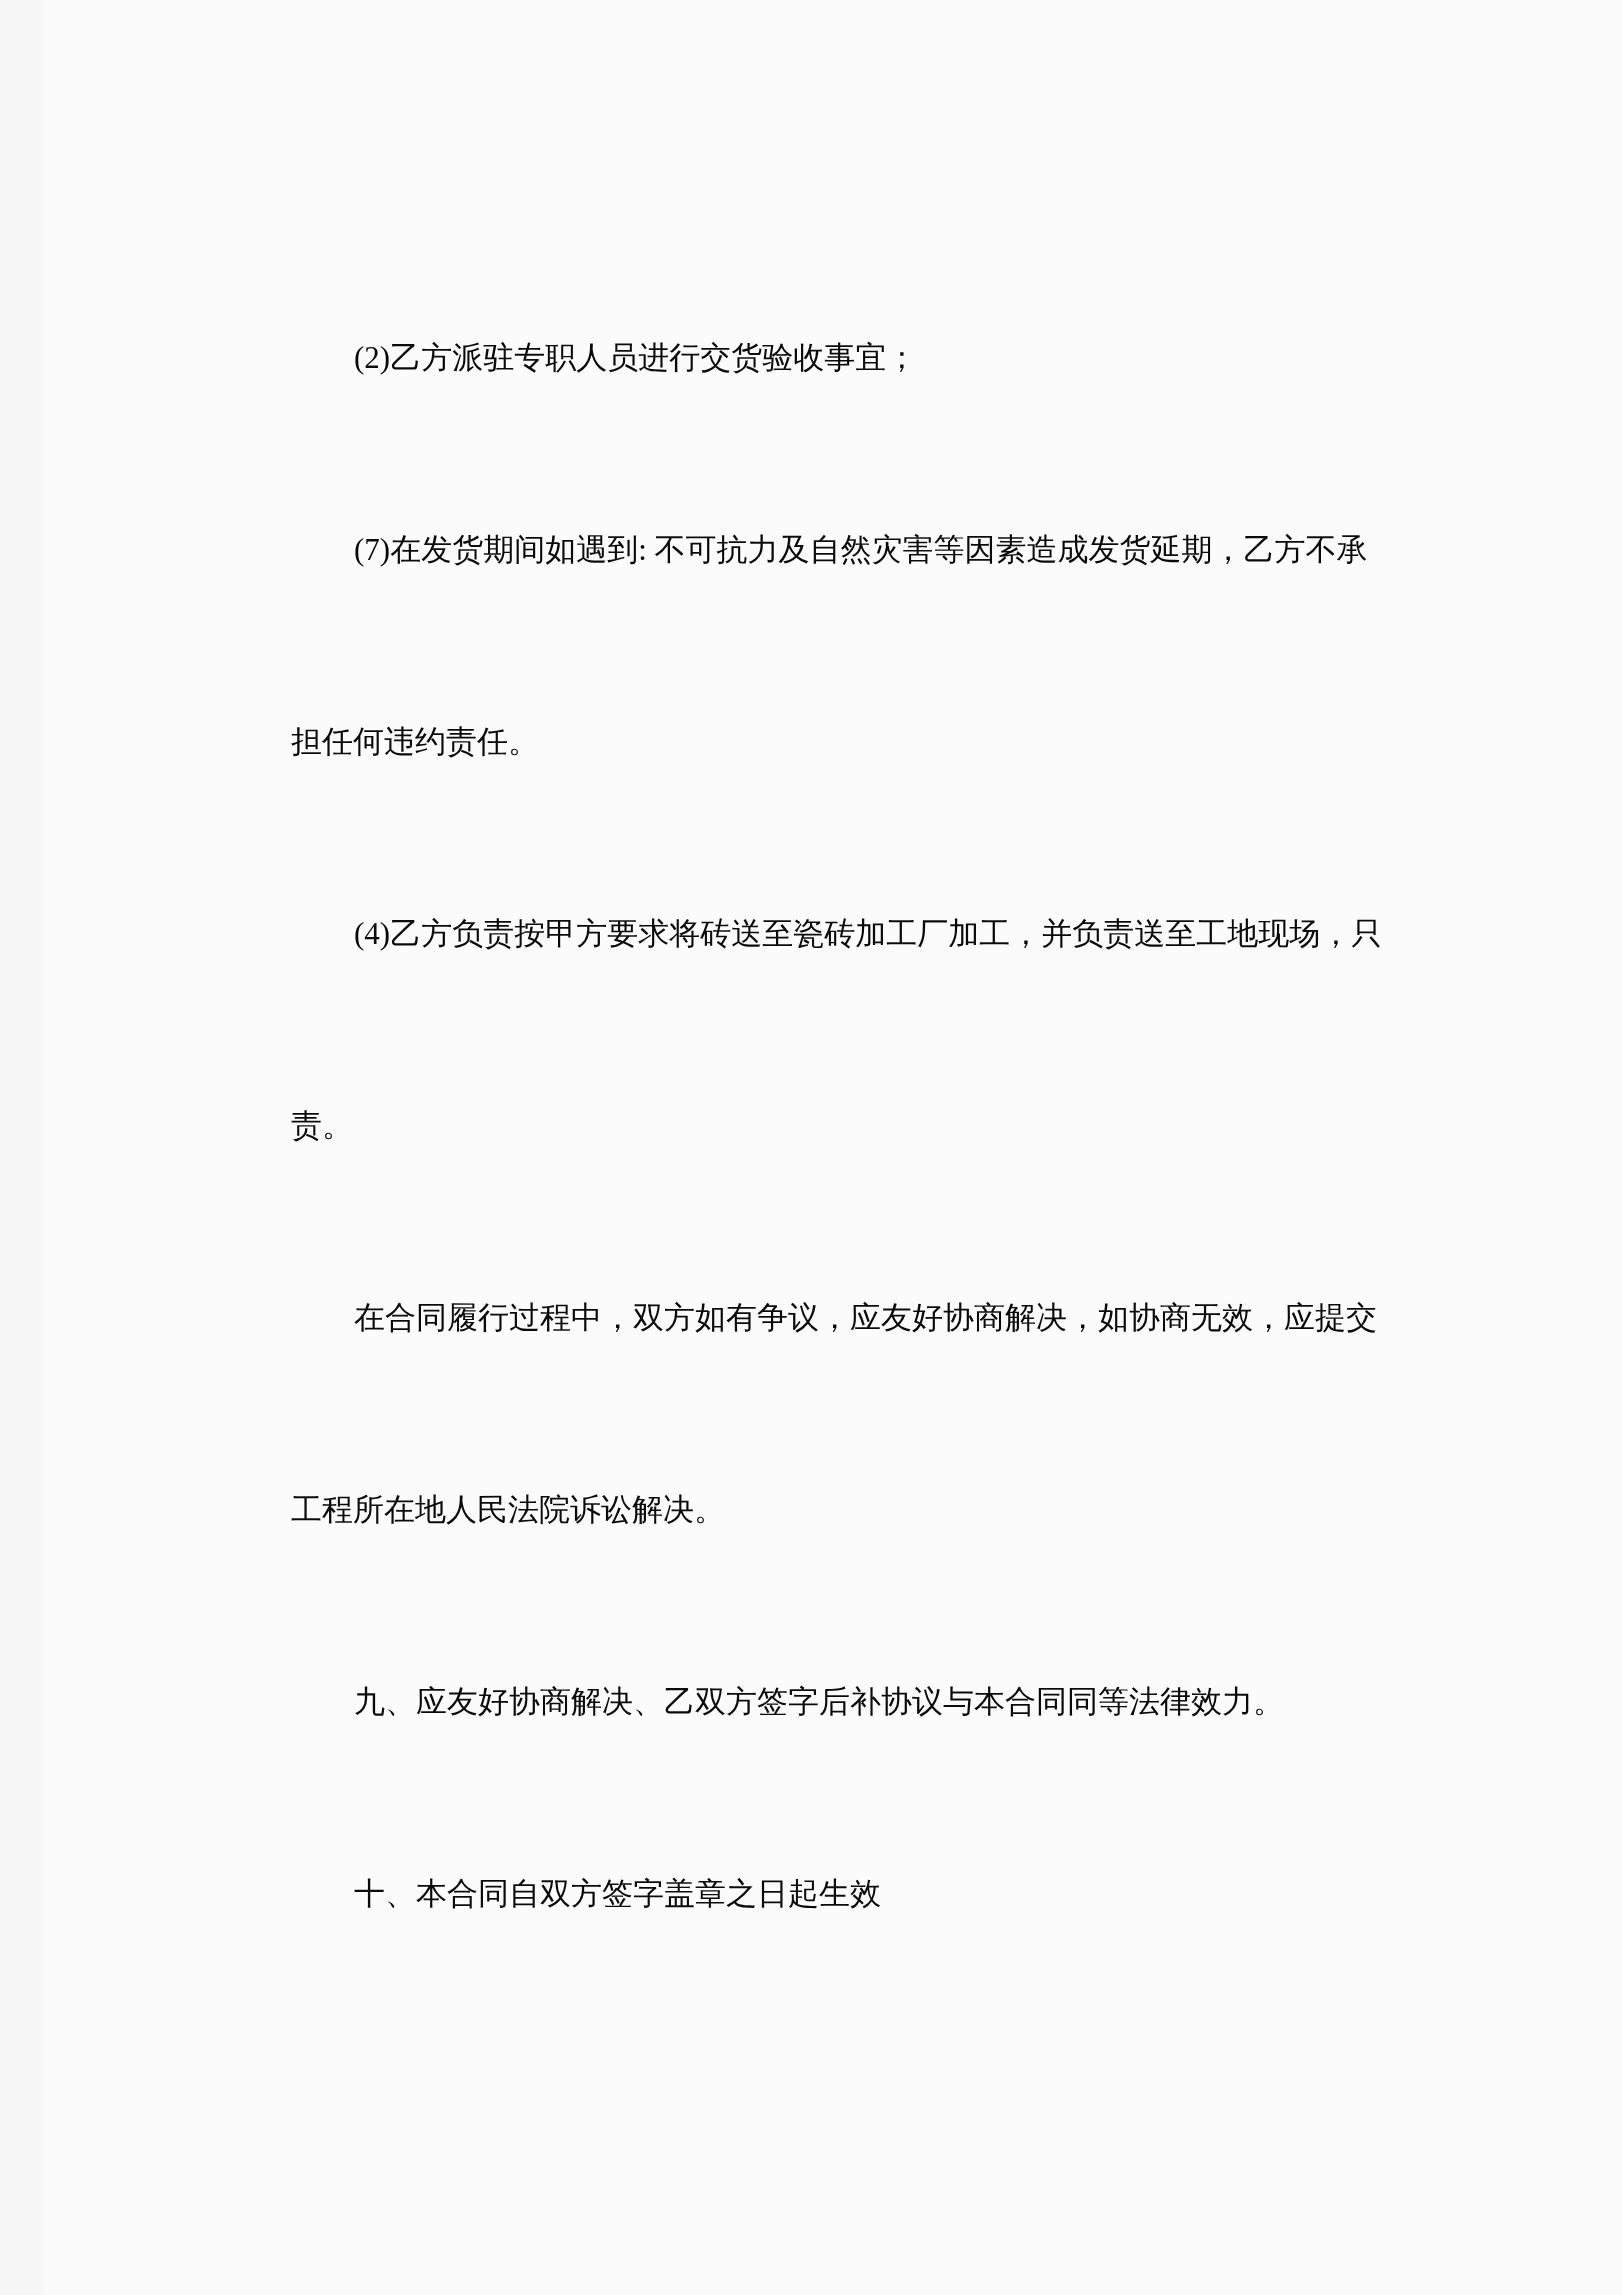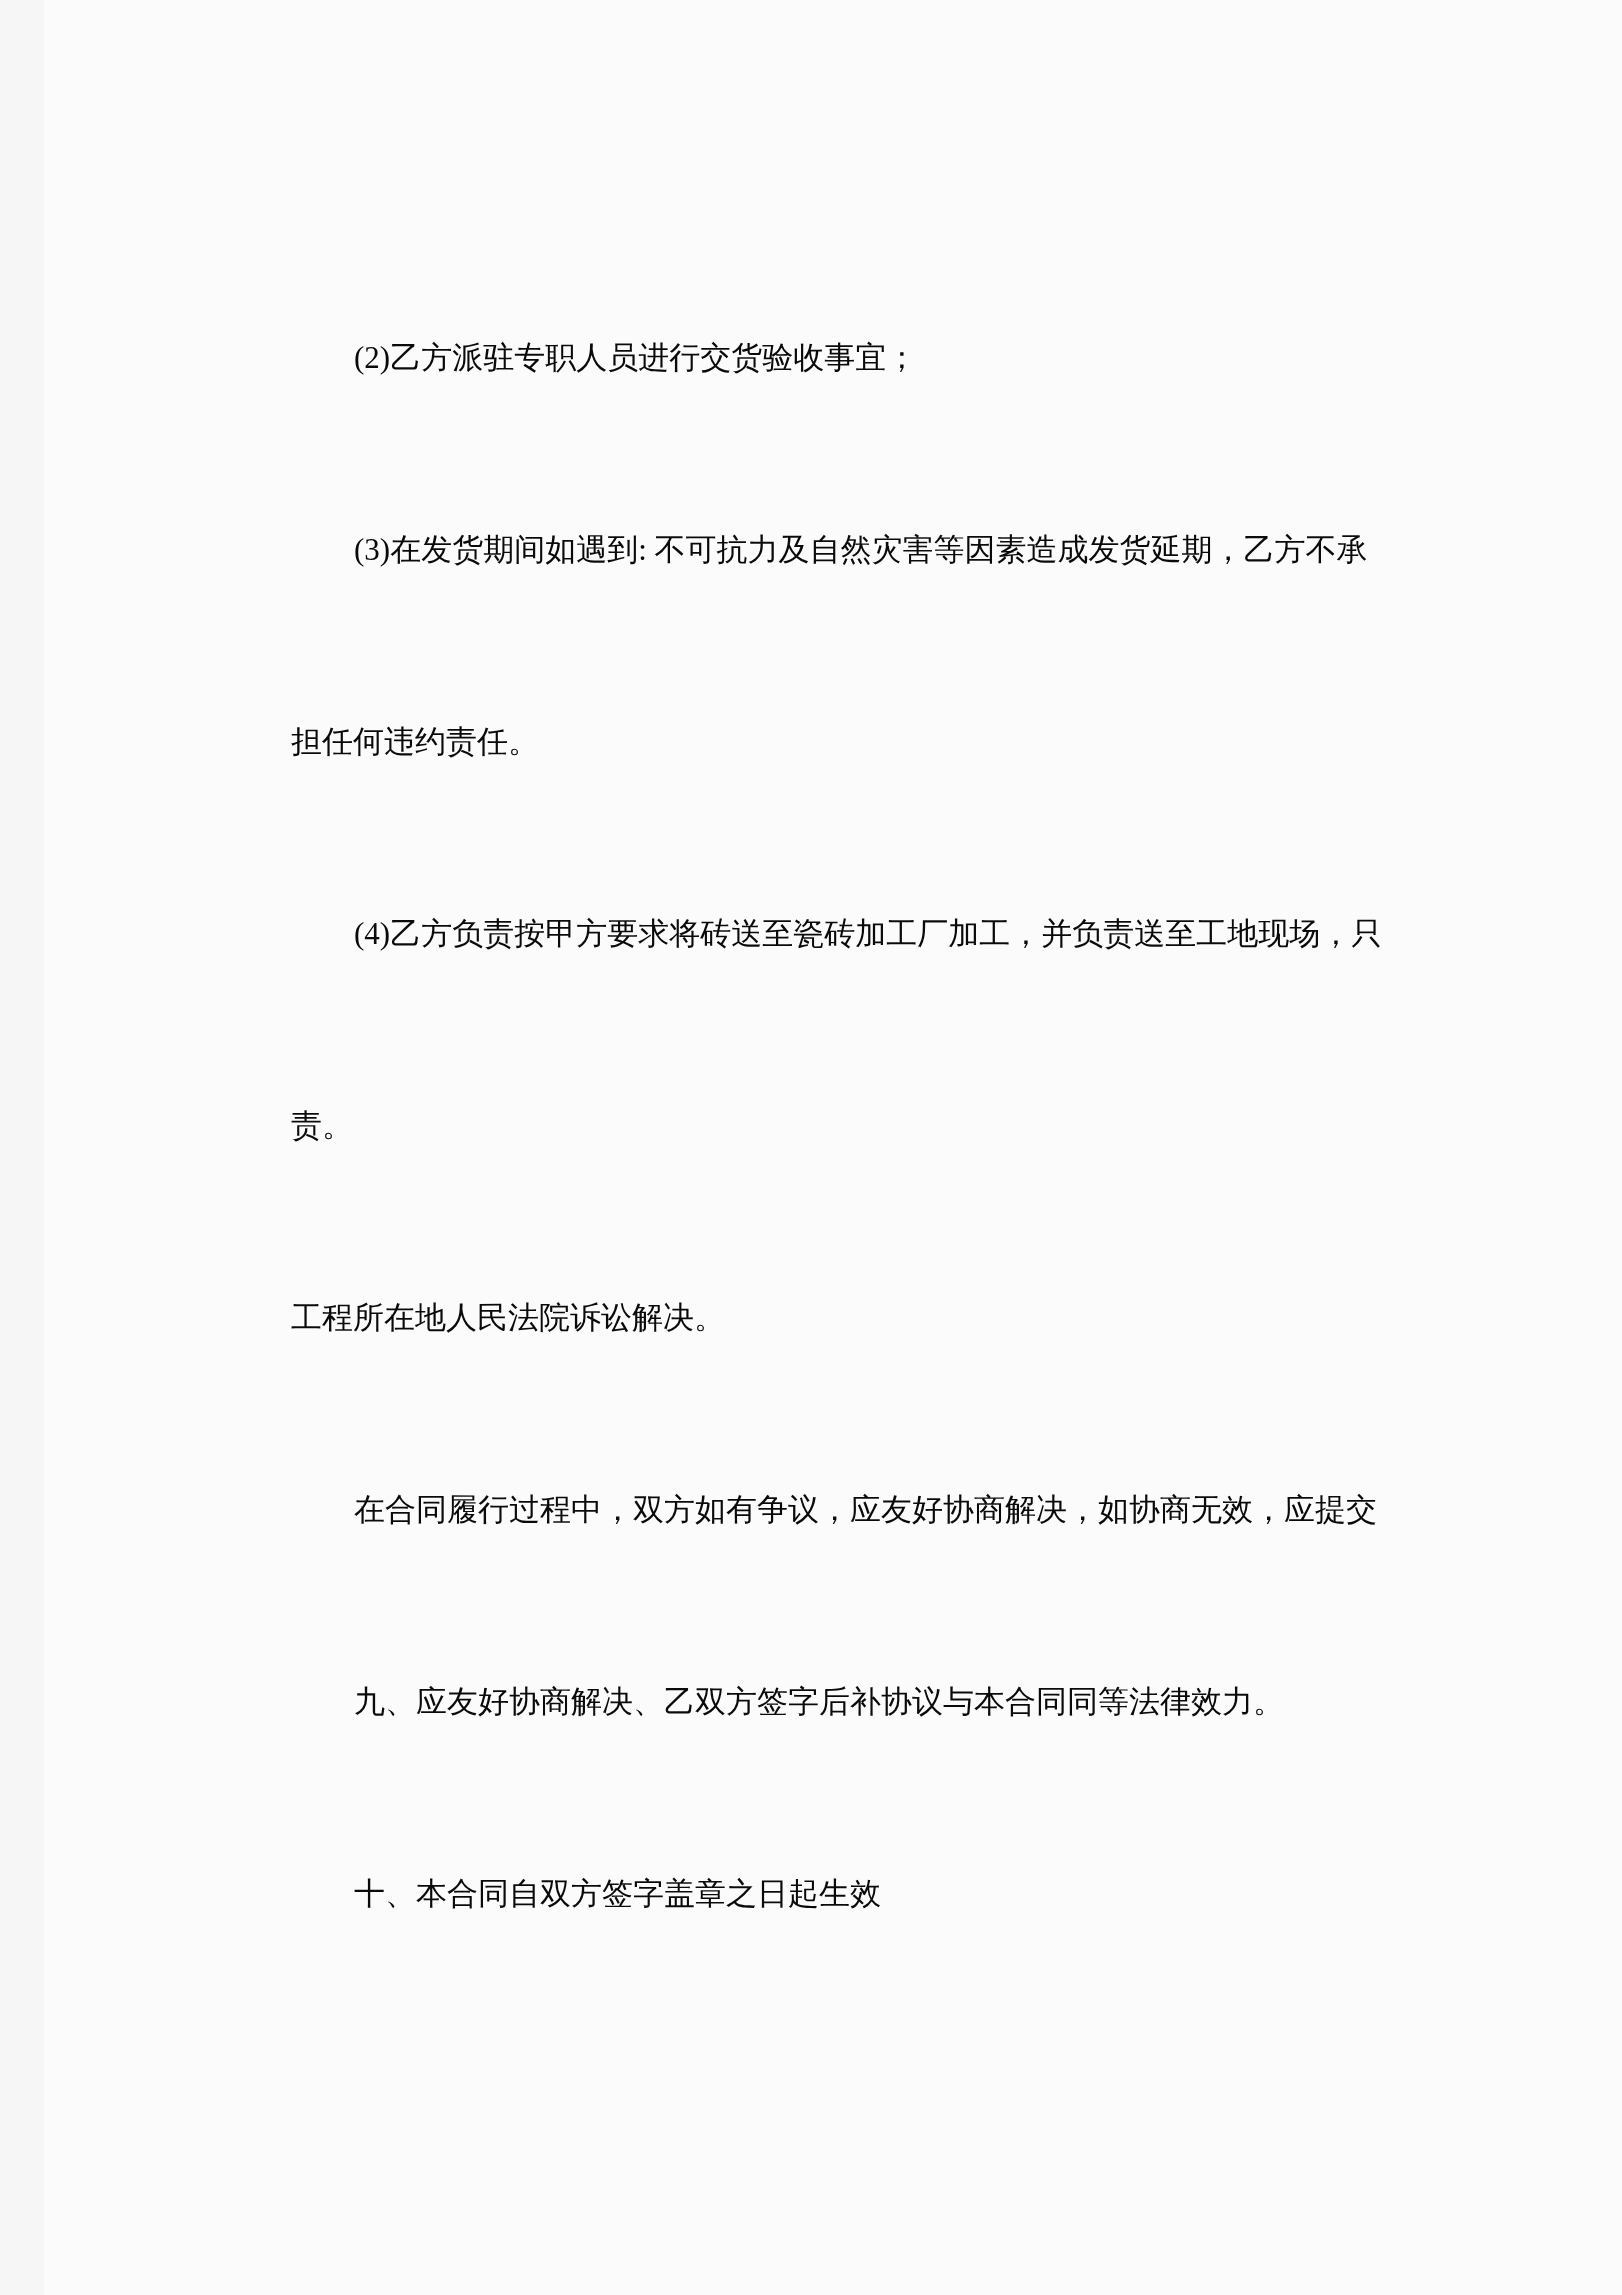--- a/index.html
+++ b/index.html
@@ -33,26 +33,26 @@
   .ind {
     padding-left: 63px; 
   }
 </style>
 </head>
 <body>
 
 <div class="page">
   <div class="textblock">
     <div class="ln ind">(2)乙方派驻专职人员进行交货验收事宜；</div>
-    <div class="ln ind">(3)在发货期间如遇到: 不可抗力及自然灾害等因素造成发货延期，乙方不承</div>
+    <div class="ln ind">(7)在发货期间如遇到: 不可抗力及自然灾害等因素造成发货延期，乙方不承</div>
     <div class="ln">担任何违约责任。</div>
     <div class="ln ind">(4)乙方负责按甲方要求将砖送至瓷砖加工厂加工，并负责送至工地现场，只</div>
     <div class="ln">责。</div>
+    <div class="ln ind">在合同履行过程中，双方如有争议，应友好协商解决，如协商无效，应提交</div>
     <div class="ln">工程所在地人民法院诉讼解决。</div>
-    <div class="ln ind">在合同履行过程中，双方如有争议，应友好协商解决，如协商无效，应提交</div>
     <div class="ln ind">九、应友好协商解决、乙双方签字后补协议与本合同同等法律效力。</div>
     <div class="ln ind">十、本合同自双方签字盖章之日起生效</div>
     
     
     
     
     
     
     
     

